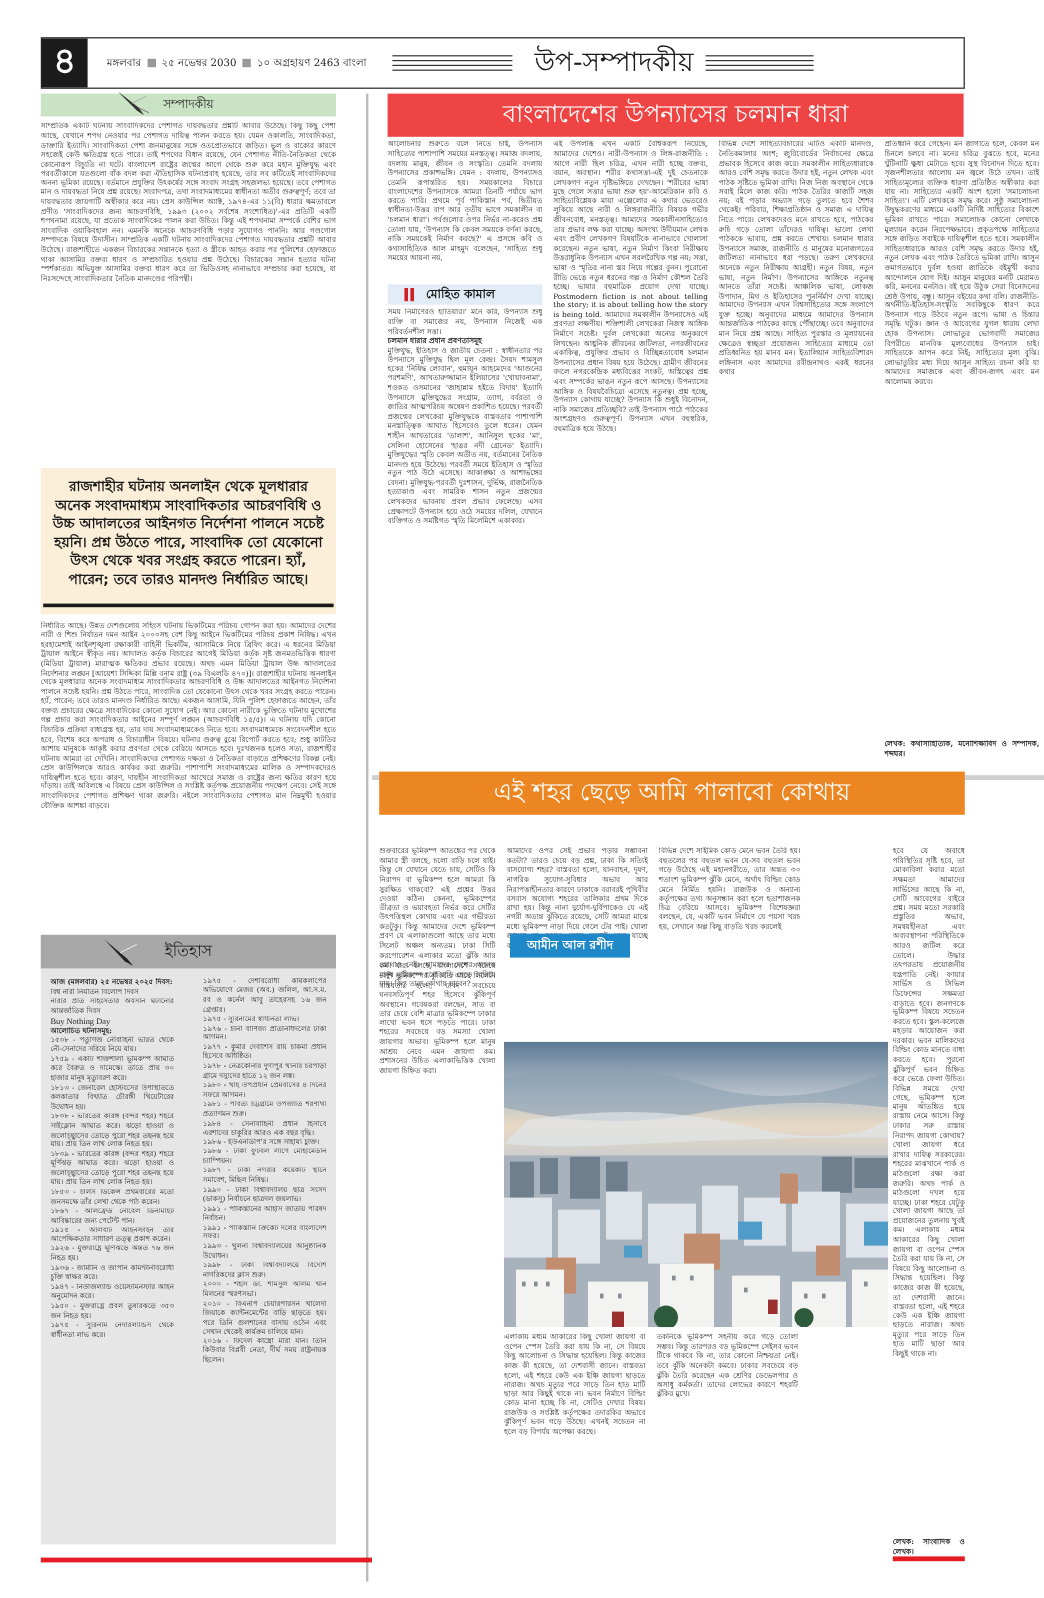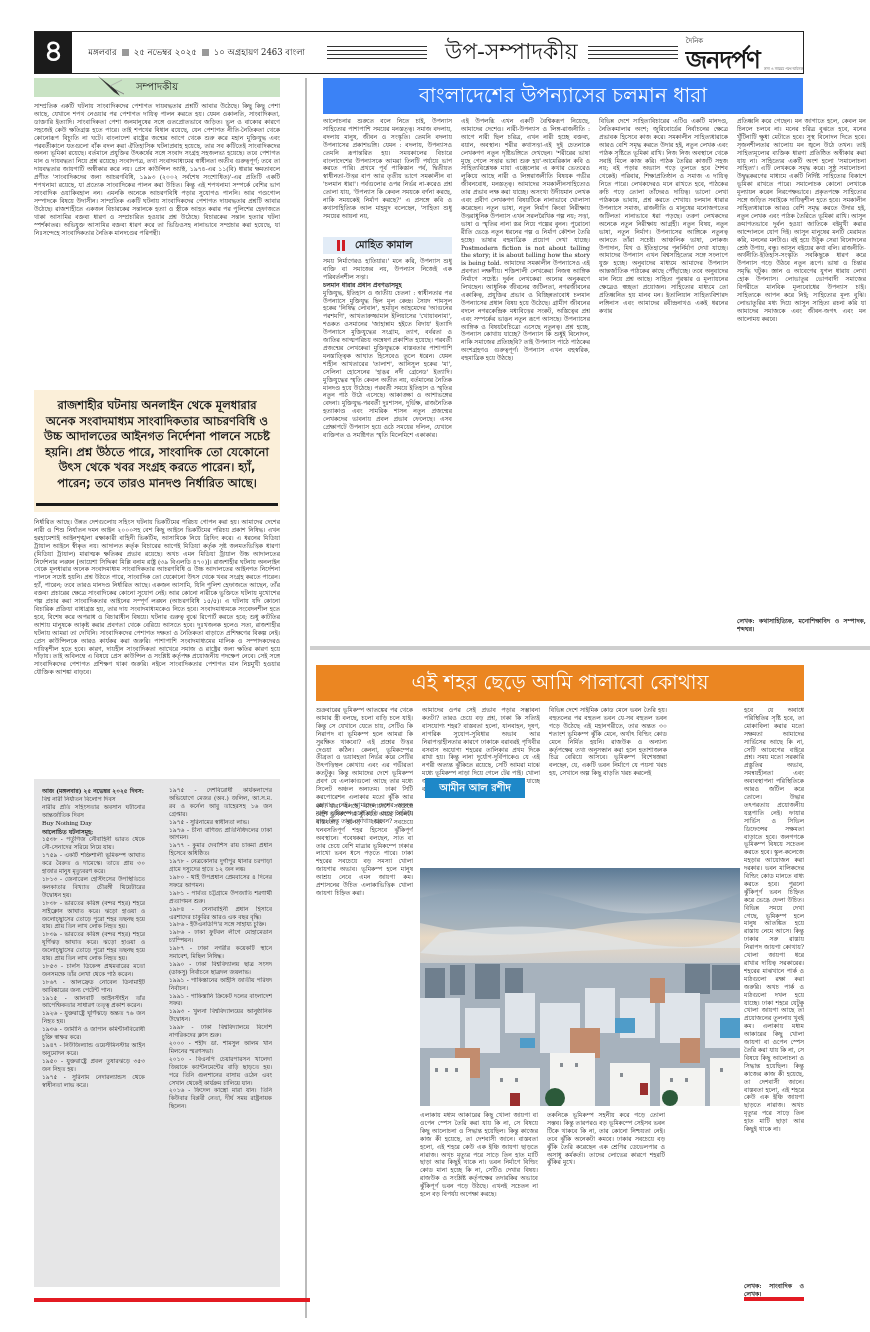--- a/index.html
+++ b/index.html
@@ -39,64 +39,59 @@
 
   .history { position: absolute; left: 34px; top: 779px; width: 246px; height: 508px; background: #e6e6e7; }
   .history .hist-head { height: 28px; background: #a8a8a8; display: flex; align-items: center; justify-content: center; position: relative; font-family: "DejaVu Sans", sans-serif; font-size: 13px; }
   .history .hist-head .pen { position: absolute; left: 50px; top: 2px; width: 34px; height: 26px; }
   .hist-cols { display: flex; gap: 24px; padding: 8px 8px 0 8px; }
   .hist-col { width: 111px; }
   .hist-col .txt { font-size: 5.9px; line-height: 7.9px; }
   .red-rule { position: absolute; height: 4px; background: #e31b23; }
 
   
-  .art1-banner { position: absolute; left: 323px; top: 78px; width: 480px; height: 36px; background: #3b82f6; color: #fff; font-family: "DejaVu Sans", sans-serif; font-size: 20px; display: flex; align-items: center; justify-content: center; }
+  .art1-banner { position: absolute; left: 323px; top: 78px; width: 480px; height: 36px; background: #ef4444; color: #fff; font-family: "DejaVu Sans", sans-serif; font-size: 20px; display: flex; align-items: center; justify-content: center; }
   .cols4 { position: absolute; display: flex; gap: 9px; }
   .col { width: 129px; }
   .byline { height: 17px; background: #e2ecf7; display: flex; align-items: center; margin: 3px 0; }
   .byline .mark { width: 3px; height: 11px; background: #d01f27; margin-left: 14px; box-shadow: 5px 0 0 #d01f27; }
   .byline span.name { margin-left: 15px; font-family: "DejaVu Sans", sans-serif; font-size: 10px; font-weight: bold; }
   .divider-grey { position: absolute; left: 310px; top: 646px; width: 560px; height: 4px; background: #cfcfcf; }
 
   
-  .art2-banner { position: absolute; left: 316px; top: 665px; width: 488px; height: 36px; background: #eb8622; color: #fff; font-family: "DejaVu Sans", sans-serif; font-size: 20px; display: flex; align-items: center; justify-content: center; }
+  .art2-banner { position: absolute; left: 316px; top: 643px; width: 488px; height: 36px; background: #eb8622; color: #fff; font-family: "DejaVu Sans", sans-serif; font-size: 20px; display: flex; align-items: center; justify-content: center; }
   .byline2 { position: absolute; left: 425px; top: 778px; width: 100px; height: 20px; background: #1e88c8; color: #fff; font-family: "DejaVu Sans", sans-serif; font-size: 10px; font-weight: bold; display: flex; align-items: center; justify-content: center; }
   .photo { position: absolute; left: 420px; top: 868px; width: 320px; height: 238px; overflow: hidden; }
   .photo svg { width: 100%; height: 100%; display: block; }
 </style>
 </head>
 <body>
 
 <header class="masthead">
   <div class="page-num">৪</div>
   <div class="dateline">
     <span>মঙ্গলবার</span>
     <span class="sq"></span>
-    <span>২৫ নভেম্বর ২০২৫</span>
+    <span>২৫ নভেম্বর 2030</span>
     <span class="sq"></span>
     <span>১০ অগ্রহায়ণ 2463 বাংলা</span>
   </div>
   <div class="rules r1">
       <span></span>
       <span></span>
       <span></span>
       <span></span>
     </div>
   <div class="section-title">উপ-সম্পাদকীয়</div>
   <div class="rules r2">
       <span></span>
       <span></span>
       <span></span>
       <span></span>
     </div>
-  <div class="brand">
-    <span class="pre">দৈনিক</span>
-    <span class="name">জনদর্পণ</span>
-    <span class="tag">সত্য ও ন্যায়ের পথে অবিচল</span>
-  </div>
 </header>
 
 <div class="vline"></div>
 
 <section class="left-col">
   <div class="kicker">
     <svg class="pen" viewBox="0 0 30 24">
       <path d="M2 2 L20 16 L24 22 L18 18 Z" fill="#333"></path>
       <path d="M20 16 L28 20" stroke="#888" stroke-width="1" fill="none"></path>
       <path d="M14 12 L26 6" stroke="#aaa" stroke-width="0.8" fill="none"></path>
@@ -107,20 +102,27 @@
 </section>
 
 <div class="quote-box">
   <p>রাজশাহীর ঘটনায় অনলাইন থেকে মূলধারার অনেক সংবাদমাধ্যম সাংবাদিকতার আচরণবিধি ও উচ্চ আদালতের আইনগত নির্দেশনা পালনে সচেষ্ট হয়নি। প্রশ্ন উঠতে পারে, সাংবাদিক তো যেকোনো উৎস থেকে খবর সংগ্রহ করতে পারেন। হ্যাঁ, পারেন; তবে তারও মানদণ্ড নির্ধারিত আছে।</p>
   <div class="bar"></div>
 </div>
 
 <p class="txt" style="position:absolute;left:34px;top:518px;width:246px;height:252px;">নির্ধারিত আছে। উন্নত দেশগুলোয় সহিংস ঘটনায় ভিকটিমের পরিচয় গোপন করা হয়। আমাদের দেশের নারী ও শিশু নির্যাতন দমন আইন ২০০০সহ বেশ কিছু আইনে ভিকটিমের পরিচয় প্রকাশ নিষিদ্ধ। এখন হরহামেশাই আইনশৃঙ্খলা রক্ষাকারী বাহিনী ভিকটিম, আসামিকে নিয়ে ব্রিফিং করে। এ ধরনের মিডিয়া ট্রায়াল আইনে স্বীকৃত নয়। আদালত কর্তৃক বিচারের আগেই মিডিয়া কর্তৃক সৃষ্ট জনমতভিত্তিক ধারণা (মিডিয়া ট্রায়াল) মারাত্মক ক্ষতিকর প্রভাব রয়েছে। অথচ এমন মিডিয়া ট্রায়াল উচ্চ আদালতের নির্দেশনার লঙ্ঘন [আয়েশা সিদ্দিকা মিল্লি বনাম রাষ্ট্র (৩৯ বিএলডি ৪৭০)]। রাজশাহীর ঘটনায় অনলাইন থেকে মূলধারার অনেক সংবাদমাধ্যম সাংবাদিকতার আচরণবিধি ও উচ্চ আদালতের আইনগত নির্দেশনা পালনে সচেষ্ট হয়নি। প্রশ্ন উঠতে পারে, সাংবাদিক তো যেকোনো উৎস থেকে খবর সংগ্রহ করতে পারেন। হ্যাঁ, পারেন; তবে তারও মানদণ্ড নির্ধারিত আছে। একজন আসামি, যিনি পুলিশ হেফাজতে আছেন, তাঁর বক্তব্য প্রচারের ক্ষেত্রে সাংবাদিকের কোনো সুযোগ নেই। আর কোনো নারীকে ভুক্তিতে ঘটনায় মুখোশের গল্প প্রচার করা সাংবাদিকতার আইনের সম্পূর্ণ লঙ্ঘন (আচরণবিধি ১৫/৫)। এ ঘটনায় যদি কোনো বিচারিক প্রক্রিয়া বাধাগ্রস্ত হয়, তার দায় সংবাদমাধ্যমকেও নিতে হবে। সংবাদমাধ্যমকে সংবেদনশীল হতে হবে, বিশেষ করে অপরাধ ও বিচারাধীন বিষয়ে। ঘটনার গুরুত্ব বুঝে রিপোর্ট করতে হবে; শুধু কাটতির আশায় মানুষকে আকৃষ্ট করার প্রবণতা থেকে বেরিয়ে আসতে হবে। দুঃখজনক হলেও সত্য, রাজশাহীর ঘটনায় আমরা তা দেখিনি। সাংবাদিকদের পেশাগত দক্ষতা ও নৈতিকতা বাড়াতে প্রশিক্ষণের বিকল্প নেই। প্রেস কাউন্সিলকে আরও কার্যকর করা জরুরি। পাশাপাশি সংবাদমাধ্যমের মালিক ও সম্পাদকদেরও দায়িত্বশীল হতে হবে। কারণ, দায়হীন সাংবাদিকতা আখেরে সমাজ ও রাষ্ট্রের জন্য ক্ষতির কারণ হয়ে দাঁড়ায়। তাই অবিলম্বে এ বিষয়ে প্রেস কাউন্সিল ও সংশ্লিষ্ট কর্তৃপক্ষ প্রয়োজনীয় পদক্ষেপ নেবে। সেই সঙ্গে সাংবাদিকদের পেশাগত প্রশিক্ষণ থাকা জরুরি। নইলে সাংবাদিকতার পেশাগত মান নিম্নমুখী হওয়ার যৌক্তিক আশঙ্কা বাড়বে।</p>
 
 <section class="history">
+  <div class="hist-head">
+    <svg class="pen" viewBox="0 0 34 26">
+      <path d="M3 2 L22 18 L27 24 L20 20 Z" fill="#222"></path>
+      <path d="M16 13 L30 6" stroke="#eee" stroke-width="0.8" fill="none"></path>
+    </svg>
+    <span>ইতিহাস</span>
+  </div>
   <div class="hist-cols">
     <div class="hist-col">
       <p class="txt"><b>আজ (মঙ্গলবার) ২৫ নভেম্বর ২০২৫ দিবস:</b></p>
       <p class="txt">বিশ্ব নারী নির্যাতন বিলোপ দিবস</p>
       <p class="txt">নারীর প্রতি সহিংসতার অবসান ঘটানোর আন্তর্জাতিক দিবস</p>
       <p class="txt" style="font-family:'Liberation Serif',serif;font-size:7px;">Buy Nothing Day</p>
       <p class="txt"><b>আলোচিত ঘটনাসমূহ:</b></p>
       <p class="txt">১৫৩৮ - পর্তুগিজ নৌবাহিনী ভারত থেকে নৌ-সেনাদের সরিয়ে নিয়ে যায়।</p>
       <p class="txt">১৭৫৯ - একটি শক্তিশালী ভূমিকম্প আঘাত করে বৈরুত ও দামেস্কে। তাতে প্রায় ৩০ হাজার মানুষ মৃত্যুবরণ করে।</p>
       <p class="txt">১৮১৩ - জেনারেল হেস্টিংসের উপস্থিতিতে কলকাতার বিখ্যাত চৌরঙ্গী থিয়েটারের উদ্বোধন হয়।</p>

